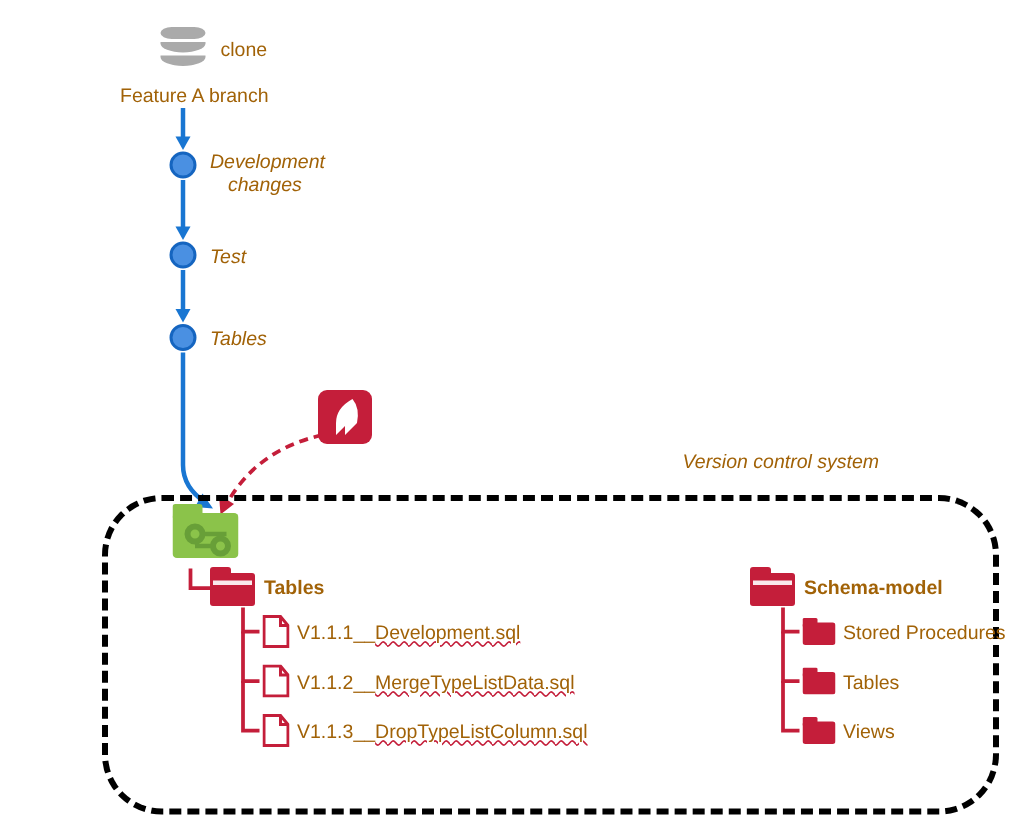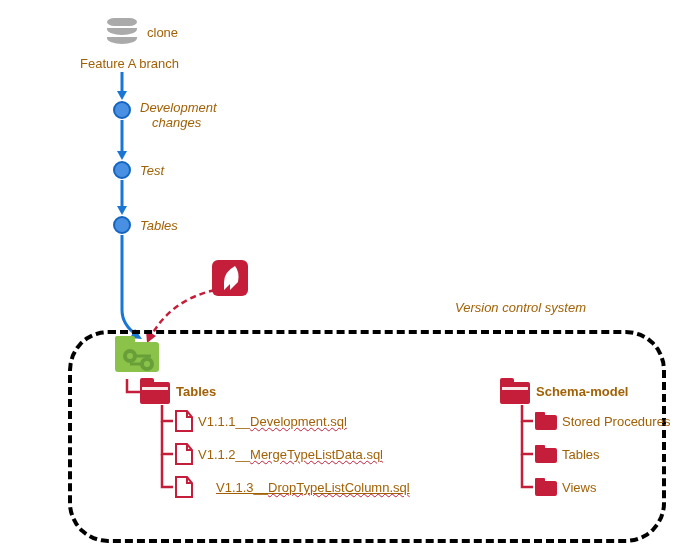--- a/index.html
+++ b/index.html
@@ -138,21 +138,21 @@
 <svg class="abs" style="left:175px; top:443px;" width="18" height="22">
   <path d="M 1 1 L 12 1 L 17 7 L 17 21 L 1 21 Z" fill="#fff" stroke="#c41e3a" stroke-width="2"></path>
   <path d="M 12 1 L 12 7 L 17 7" fill="none" stroke="#c41e3a" stroke-width="2"></path>
 </svg>
 <div class="abs label" style="left:198px; top:447px;">V1.1.2__<span class="underline-wavy">MergeTypeListData.sql</span></div>
 
 <svg class="abs" style="left:175px; top:476px;" width="18" height="22">
   <path d="M 1 1 L 12 1 L 17 7 L 17 21 L 1 21 Z" fill="#fff" stroke="#c41e3a" stroke-width="2"></path>
   <path d="M 12 1 L 12 7 L 17 7" fill="none" stroke="#c41e3a" stroke-width="2"></path>
 </svg>
-<div class="abs label" style="left:216px; top:480px;text-decoration:underline;">V1.1.3__<span class="underline-wavy">DropTypeListColumn.sql</span></div>
+<div class="abs label" style="left:198px; top:480px;">V1.1.3__<span class="underline-wavy">DropTypeListColumn.sql</span></div>
 
 <svg class="abs" style="left:500px; top:378px;" width="30" height="26">
   <rect x="0" y="4" width="30" height="22" rx="2" fill="#c41e3a"></rect>
   <rect x="0" y="0" width="14" height="8" rx="2" fill="#c41e3a"></rect>
   <rect x="2" y="9" width="26" height="3" fill="#fff" opacity="0.9"></rect>
 </svg>
 <div class="abs label" style="left:536px; top:384px; font-weight:600;">Schema-model</div>
 
 <svg class="abs" style="left:535px; top:412px;" width="22" height="18">
   <rect x="0" y="3" width="22" height="15" rx="2" fill="#c41e3a"></rect>

